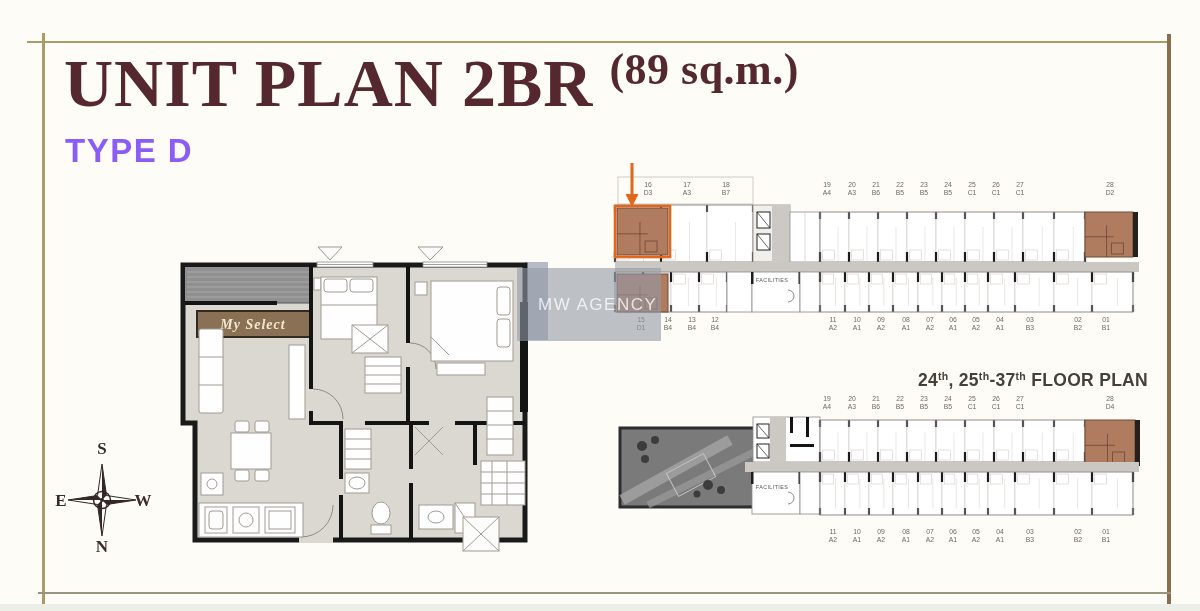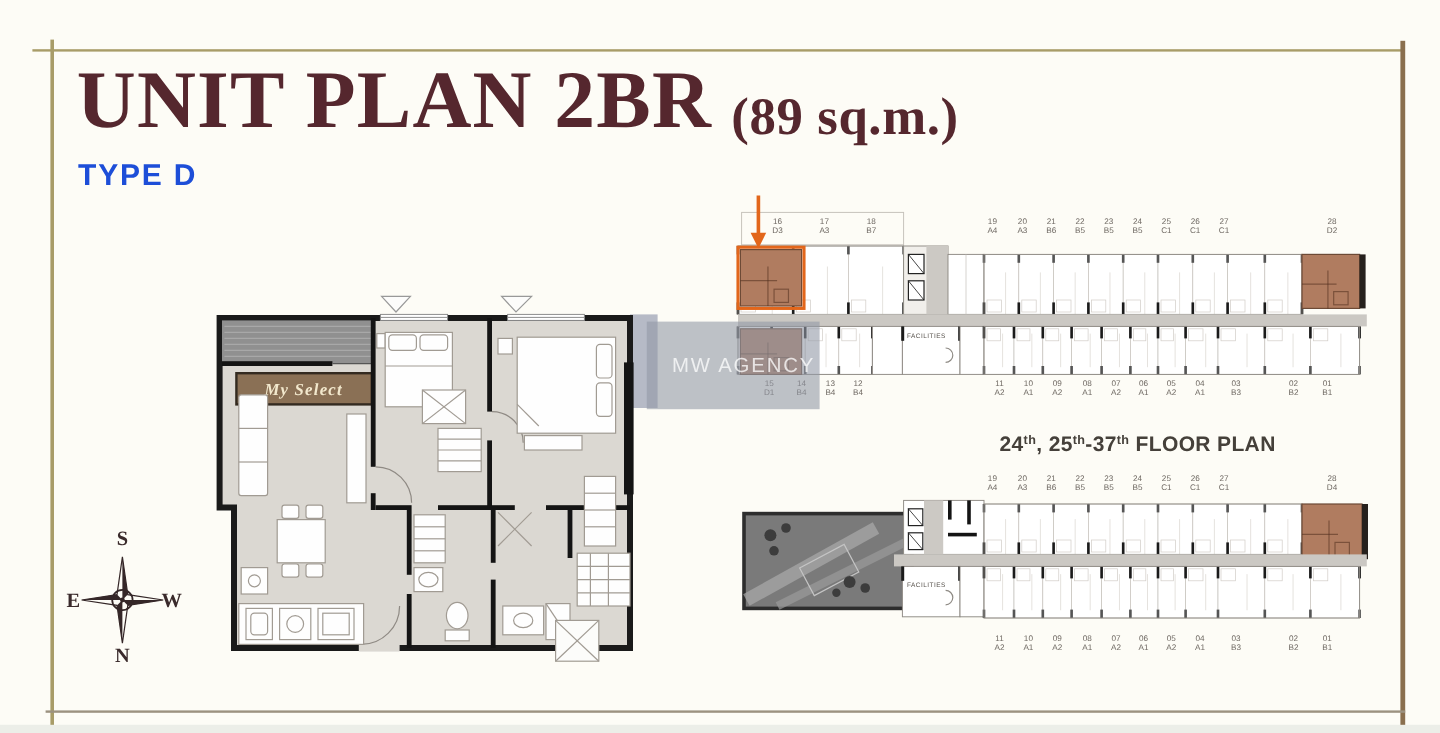--- a/index.html
+++ b/index.html
@@ -5,48 +5,48 @@
   html,body{margin:0;padding:0;background:#fdfcf6;}
   .page{position:relative;width:1200px;height:611px;background:#fdfcf6;overflow:hidden;
         font-family:"Liberation Sans",sans-serif;}
   
   .frame-top{position:absolute;left:27px;top:41px;width:1143px;height:2px;background:#a89c68;}
   .frame-left{position:absolute;left:42px;top:33px;width:3px;height:578px;background:#a89c68;}
   .frame-right{position:absolute;left:1167px;top:34px;width:4px;height:577px;background:#8a6f4e;}
   .frame-bottom{position:absolute;left:38px;top:592px;width:1133px;height:2px;background:#9c9280;}
   .page-edge{position:absolute;left:0;top:604px;width:1200px;height:7px;background:#eceee8;}
   
-  .main-title{position:absolute;left:64px;top:44px;display:flex;align-items:flex-end;gap:16px;
+  .main-title{position:absolute;left:64px;top:44px;display:flex;align-items:flex-start;gap:16px;
               color:#55272e;font-family:"Liberation Serif",serif;font-weight:bold;}
   .main-title .t1{font-size:68px;letter-spacing:1px;}
   .main-title .t2{font-size:44px;letter-spacing:0.5px;}
-  .type-label{position:absolute;left:65px;top:132px;font-size:25px;font-weight:bold;
-              letter-spacing:1.5px;color:#1d4ed8;}
+  .type-label{position:absolute;left:65px;top:132px;font-size:33px;font-weight:bold;
+              letter-spacing:1.5px;color:#8b5cf6;}
   
   .fp-title{position:absolute;left:748px;width:400px;text-align:right;font-size:17.5px;
             font-weight:bold;color:#45403a;letter-spacing:0.3px;}
   .fp-title .sup{font-size:10.5px;position:relative;top:-6px;}
   #fp1-title{top:148px;}
-  #fp2-title{top:360px;text-align:center;}
+  #fp2-title{top:370px;}
   
   .fp{position:absolute;left:612px;z-index:10;}
   #fp1{top:160px;width:566px;height:178px;}
   #fp2{top:388px;width:566px;height:165px;}
   svg text{font-family:"Liberation Sans",sans-serif;}
   .unit-label{fill:#6e6862;font-size:6.8px;}
   .facil-label{fill:#5a554f;font-size:5.4px;letter-spacing:0.4px;}
   
   .unit-plan{position:absolute;left:175px;top:245px;z-index:10;}
   .banner-text{font-family:"Liberation Serif",serif;font-style:italic;font-weight:bold;
                font-size:14px;fill:#f2e8cd;letter-spacing:1px;}
   
   .compass{position:absolute;left:52px;top:438px;}
   .compass text{font-family:"Liberation Serif",serif;font-weight:bold;font-size:17px;fill:#3a2a2b;}
   
-  .watermark{position:absolute;left:539px;top:268px;width:144px;height:73px;
+  .watermark{position:absolute;left:517px;top:268px;width:144px;height:73px;
              background:rgba(146,153,166,0.6);z-index:50;}
   .watermark span{display:block;padding:27px 0 0 21px;font-size:17px;letter-spacing:1.5px;
                   color:rgba(255,255,255,0.75);}
 </style>
 </head>
 <body>
 
 <div class="page">
 
   <div class="frame-top"></div>

